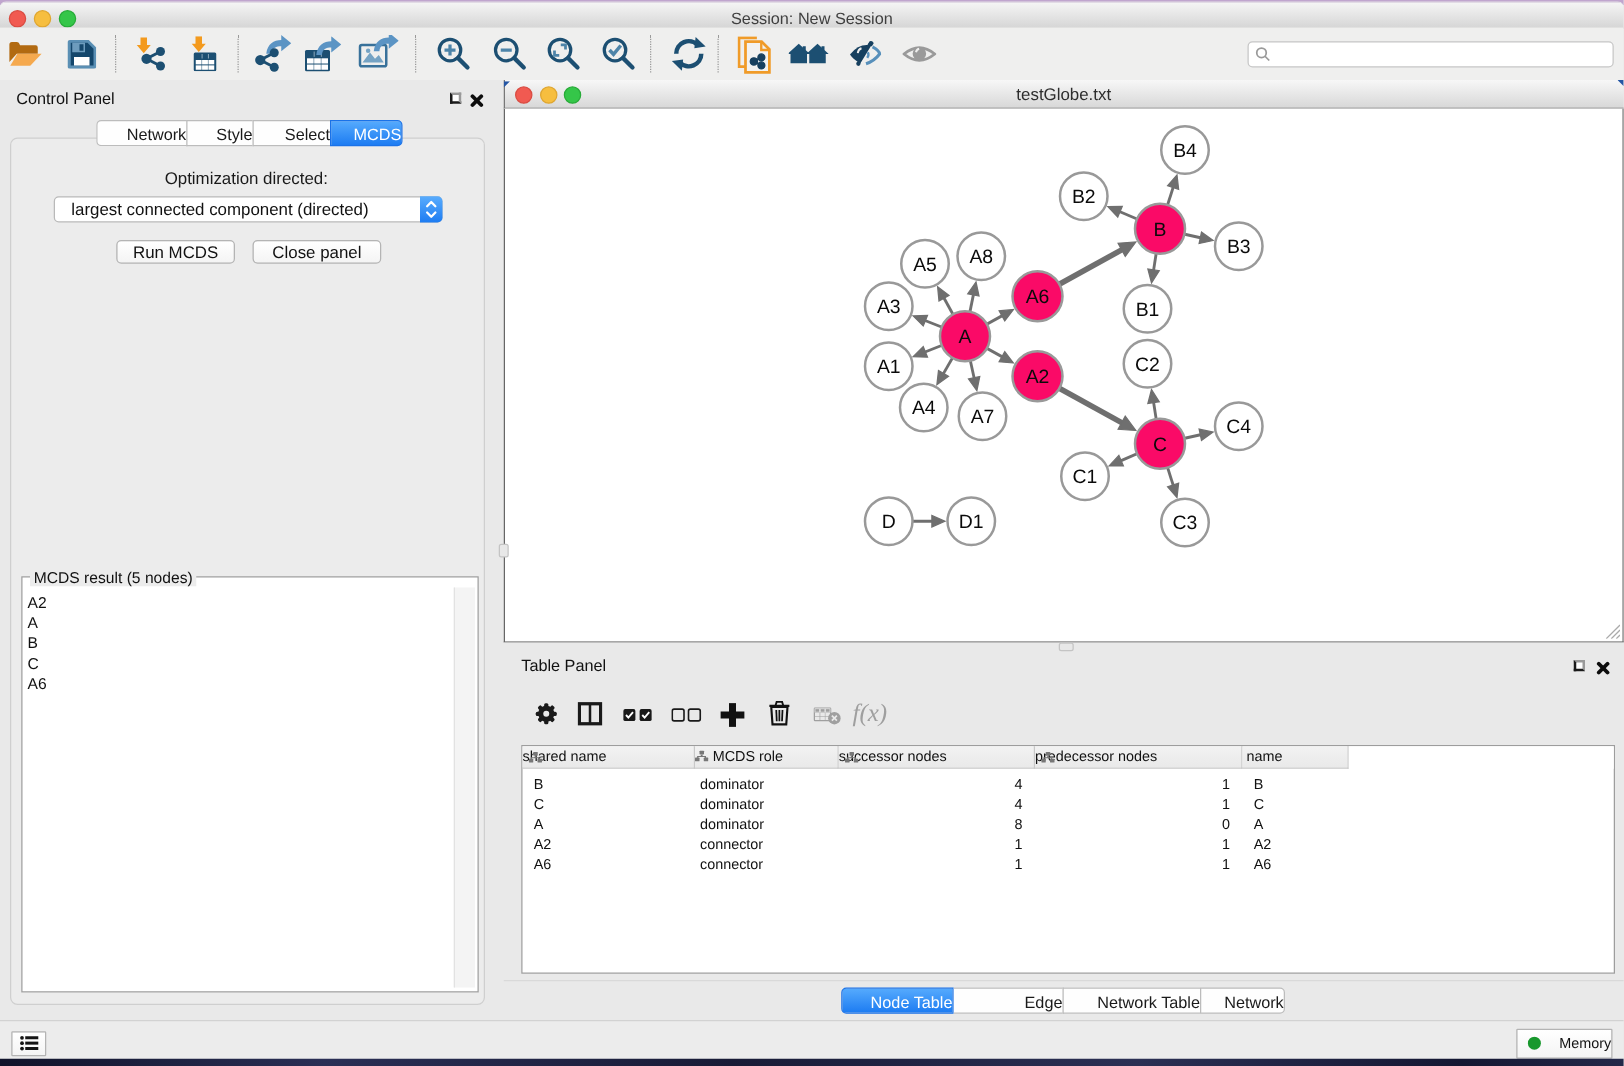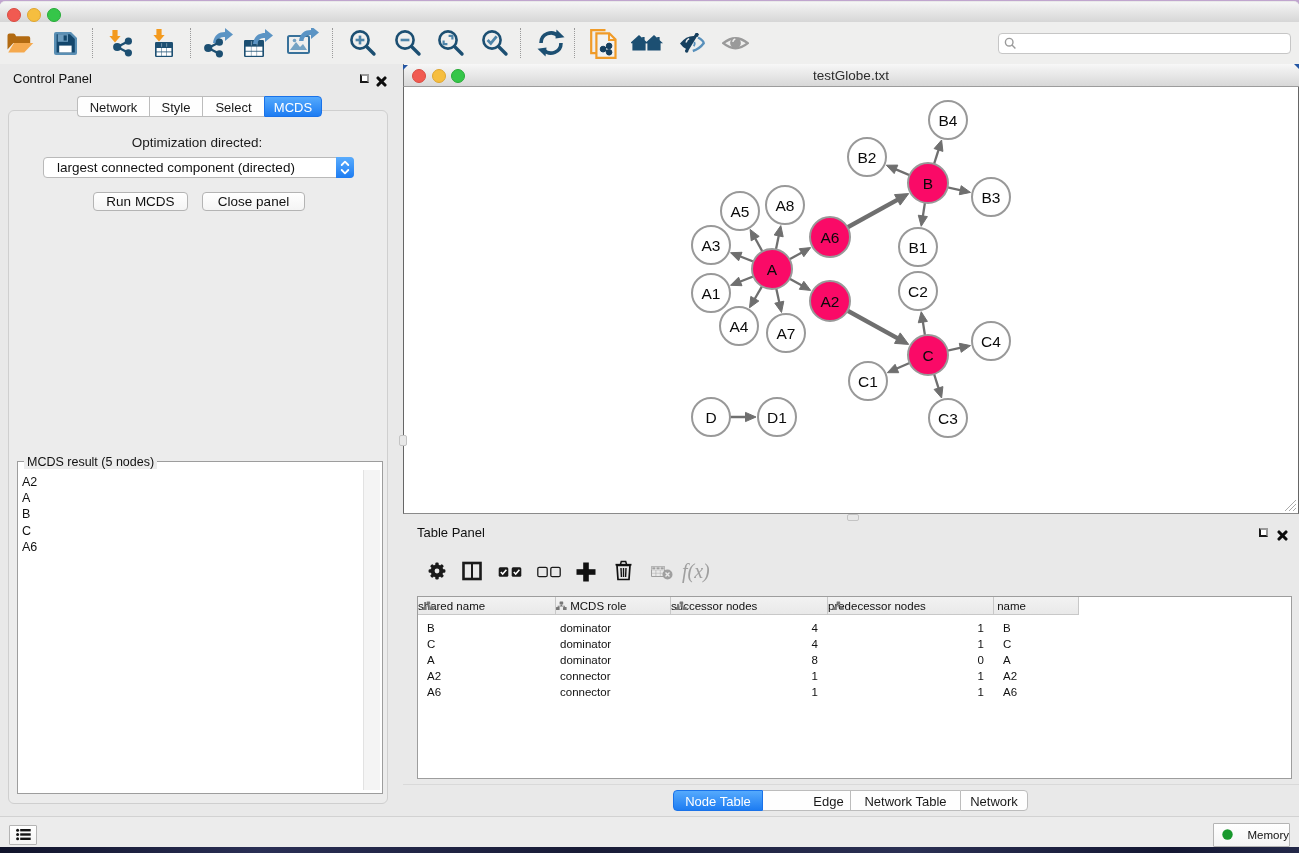--- a/index.html
+++ b/index.html
@@ -13,21 +13,21 @@
 #toolbar{left:0;top:22px;width:1299px;height:42px;background:#efefee;}
 .sep{position:absolute;top:6px;height:30px;width:0;border-left:1px dotted #9a9a9a;}
 .ticon{position:absolute;}
 #search{left:998px;top:11px;width:291px;height:19px;background:#fff;border:1px solid #c6c6c6;border-radius:4px;}
 
 #cptitle{left:13px;top:71px;font-size:13px;color:#111;}
 #cpfloat{left:360px;top:74px;width:9px;height:9px;border-left:2px solid #1a1a1a;border-bottom:2px solid #1a1a1a;border-top:2px solid #9a9a9a;border-right:2px solid #9a9a9a;box-sizing:border-box;background:#fff;}
 #cpclose{left:376px;top:73px;}
 #cppanel{left:8px;top:110px;width:378px;height:692px;background:#ececec;border:1px solid #cfcfcf;border-radius:6px;}
 #cptabs{left:77px;top:96px;height:21px;display:flex;font-size:13px;}
-.tab{height:21px;line-height:21px;text-align:center;background:#fefefe;border:1px solid #bcbcbc;border-right:none;color:#1a1a1a;box-sizing:border-box;}
+.tab{height:21px;line-height:21px;text-align:right;background:#fefefe;border:1px solid #bcbcbc;border-right:none;color:#1a1a1a;box-sizing:border-box;}
 .tab.first{border-radius:4px 0 0 4px;}
 .tab.sel{background:linear-gradient(#55aafd,#1d7cf2);color:#fff;border:1px solid #1a72e8;}
 #cptabs .sel{border-radius:0 4px 4px 0;}
 #btabs .sel{border-radius:4px 0 0 4px;}
 #optlabel{left:0px;top:135px;width:394px;text-align:center;font-size:13.5px;color:#1a1a1a;}
 #dropdown{left:43px;top:157px;width:311px;height:21px;background:#fff;border:1px solid #b9b9b9;border-radius:4px;box-sizing:border-box;}
 #ddtext{left:57px;top:160px;font-size:13.5px;color:#111;}
 #ddbtn{left:336px;top:157px;width:18px;height:21px;background:linear-gradient(#59acfd,#1d7cf2);border-radius:0 4px 4px 0;}
 .btn{position:absolute;height:19px;background:linear-gradient(#ffffff,#f4f4f4);border:1px solid #b4b4b4;border-radius:4px;font-size:13.5px;color:#111;text-align:center;line-height:18px;box-sizing:border-box;}
 #fieldset{left:17px;top:461px;width:364px;height:331px;border:1px solid #9d9d9d;background:#fff;}
@@ -52,20 +52,21 @@
 #wallpaper{left:0;top:847px;width:1299px;height:6px;background:linear-gradient(90deg,#10132a,#2a2f55 20%,#181b36 45%,#2b3054 70%,#141732 90%,#232849);}
 .grip{position:absolute;background:#e8e8e8;border:1px solid #c4c4c4;border-radius:2px;}
 </style>
 </head>
 <body>
 <div class="abs" id="deskline"></div>
 <div class="abs" id="titlebar">
   <div class="tl" style="left:7px;background:#f15a51;border:0.5px solid #d94c42;"></div>
   <div class="tl" style="left:27px;background:#f6be3f;border:0.5px solid #dfa630;"></div>
   <div class="tl" style="left:47px;background:#35c649;border:0.5px solid #27ab38;"></div>
+  <div class="abs" id="ttext">Session: New Session</div>
 </div>
 <div class="abs" id="toolbar">
   <div class="sep" style="left:92px"></div>
   <div class="sep" style="left:190px"></div>
   <div class="sep" style="left:332px"></div>
   <div class="sep" style="left:520px"></div>
   <div class="sep" style="left:574px"></div>
   <svg class="ticon" style="left:7px;top:11px;" width="27" height="20" viewBox="0 0 27 20">
       <path d="M0.5 16.5 L0.5 2.5 Q0.5 0.5 2.5 0.5 L6.5 0.5 Q8 0.5 8.5 2 L9 3.2 L21.5 3.2 Q23.2 3.2 23.2 4.9 L23.2 9.9 L6.4 9.9 L0.5 16.5 Z" fill="#b26a11"></path>
       <path d="M6.9 9.9 L26.3 9.9 L17.2 19.5 L1.2 19.5 Z" fill="#f5a94e"></path>

